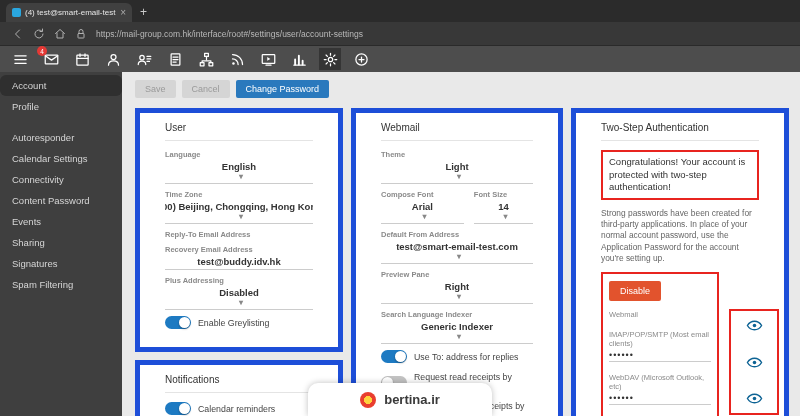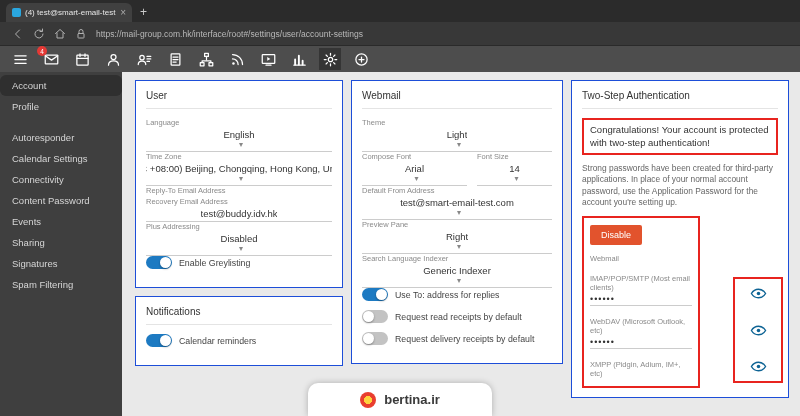--- a/index.html
+++ b/index.html
@@ -39,24 +39,24 @@
   .content { flex:1; padding:8px 8px 0 13px; overflow:hidden; }
   .actionsrow { display:flex; gap:6px; margin-bottom:10px; }
   .btn { font-size:9px; padding:4px 10px; border-radius:2px; border:none; cursor:pointer; }
   .btn.disabled { background:#d5d5d5; color:#9a9a9a; }
   .btn.primary { background:#2a79bd; color:#fff; }
 
   .columns { display:flex; gap:8px; align-items:flex-start; }
   .col { display:flex; flex-direction:column; gap:8px; }
   .col1 { width:208px; } .col2 { width:212px; } .col3 { width:218px; }
 
-  .card { background:#fff; border:1px solid #1d4ed8; padding:9px 10px; width:100%; position:relative; }
+  .card { background:#fff; border:5px solid #1d4ed8; padding:9px 25px; width:100%; position:relative; }
   .card-title { font-size:10px; color:#333; padding-bottom:7px; border-bottom:1px solid #e4e4e4; margin-bottom:9px; }
 
-  .field { margin-bottom:0; }
+  .field { margin-bottom:6px;font-weight:bold; }
   .f-label { font-size:7.5px; color:#8a8a8a; margin-bottom:2px; }
   .f-value { font-size:9.5px; color:#333; border-bottom:1px solid #ccc; padding-bottom:2px; display:flex; justify-content:space-between; align-items:center; white-space:nowrap; overflow:hidden;flex-direction:column; }
   .f-value span:first-child { overflow:hidden; text-overflow:clip; }
   .chev { color:#888; font-size:8px; margin-left:4px; flex-shrink:0; }
   .chev::before { content:"▾"; }
   .fieldrow { display:flex; gap:10px; }
   .fieldrow .field:first-child { flex:1.4; } .fieldrow .field:last-child { flex:1; }
 
   .toggle-row { display:flex; align-items:center; gap:7px; margin-bottom:9px; }
   .switch { width:26px; height:13px; border-radius:7px; position:relative; flex-shrink:0; background:#c3c3c3; cursor:pointer; }
@@ -213,20 +213,25 @@
       <div class="side-item">Connectivity</div>
       <div class="side-item">Content Password</div>
       <div class="side-item">Events</div>
       <div class="side-item">Sharing</div>
       <div class="side-item">Signatures</div>
       <div class="side-item">Spam Filtering</div>
     </div>
 
     <div class="content">
 
+      <div class="actionsrow">
+        <button class="btn disabled">Save</button>
+        <button class="btn disabled">Cancel</button>
+        <button class="btn primary">Change Password</button>
+      </div>
 
       <div class="columns">
 
         <div class="col col1">
           <div class="card">
             <div class="card-title">User</div>
 
             <div class="field">
               <div class="f-label">Language</div>
               <div class="f-value">

